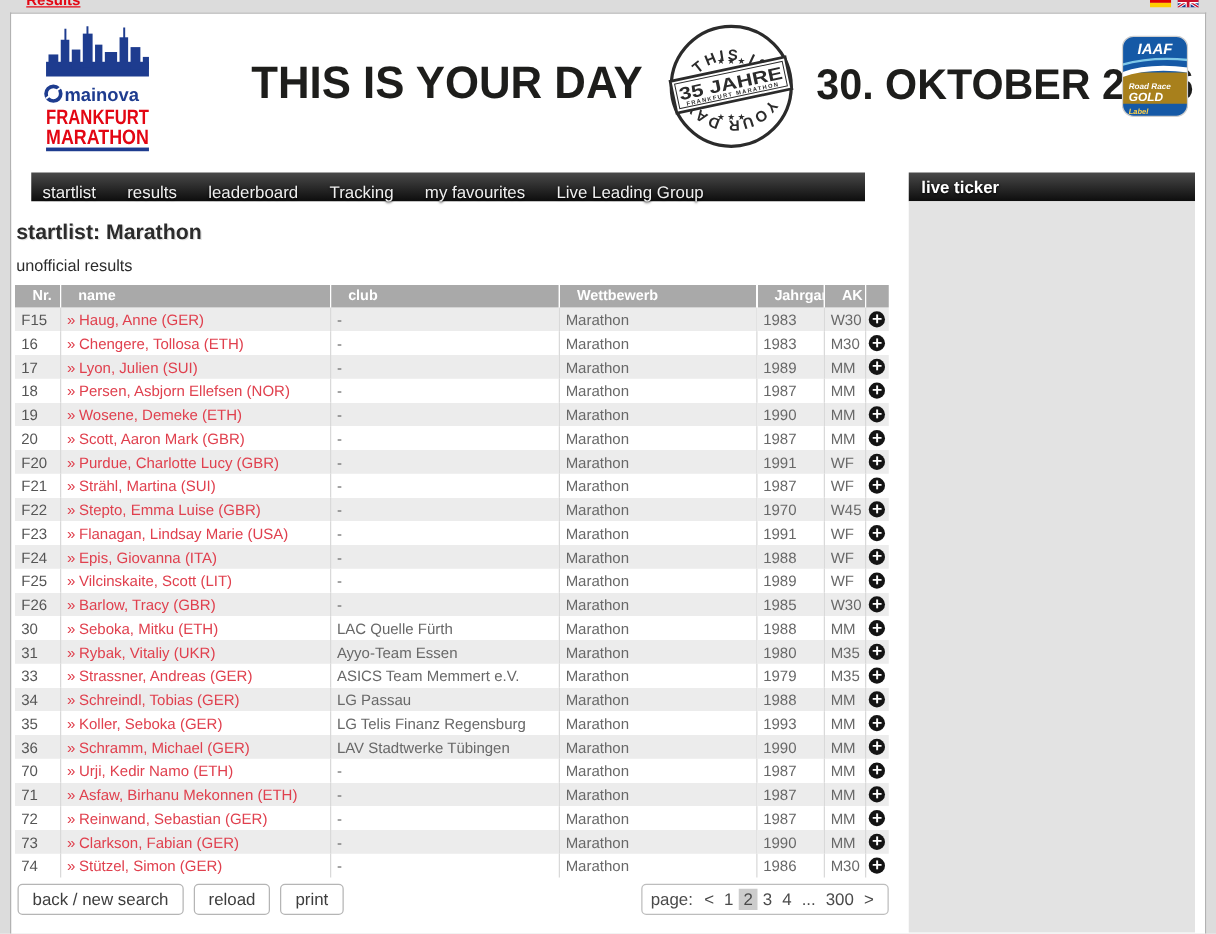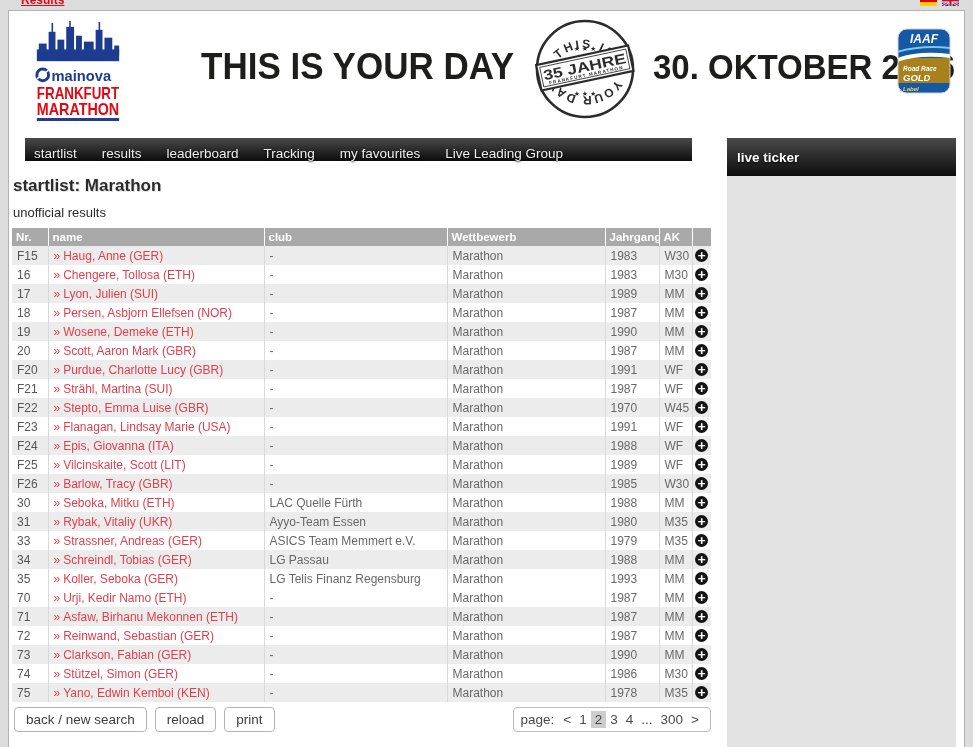--- a/index.html
+++ b/index.html
@@ -36,35 +36,35 @@
 
   .nav-bar {
     margin:2px 19px 0 13px; height:23px;
     background:linear-gradient(#4a4a4a, #2e2e2e 45%, #0d0d0d);
     display:flex; align-items:flex-end; padding:0 9px;
   }
   .nav-item { color:#efefef; font-size:13.5px; margin-right:25px; cursor:pointer;
               text-shadow:0 1px 2px #000; text-decoration:none; white-space:nowrap; }
 
   .sidebar-header {
-    margin-top:2px; height:38px;
+    margin-top:2px; height:23px;
     background:linear-gradient(#4a4a4a, #2e2e2e 45%, #0d0d0d);
     color:#fff; font-size:13.5px; font-weight:bold;
     display:flex; align-items:center; padding:0 10px; text-shadow:0 1px 2px #000;
   }
   .sidebar-body { height:585px; background:#e3e3e3; }
 
   .page-title { font-size:17px; font-weight:bold; color:#2b2b2b; margin:15px 0 0 1px;
                 text-shadow:1px 1px 0 #e2e2e2; }
   .subtitle { font-size:13px; color:#2b2b2b; margin:9px 0 8px 1px; }
 
   table.startlist { width:699px; border-collapse:collapse; table-layout:fixed; }
   .startlist th {
     background:#a9a9a9; color:#fff; font-size:11.5px; font-weight:bold; text-align:left;
-    height:18px; padding:0 0 0 4px; border-left:1px solid #fff; overflow:hidden; white-space:nowrap;
+    height:18px; padding:0 0 0 14px; border-left:1px solid #fff; overflow:hidden; white-space:nowrap;
   }
   .startlist th:first-child { border-left:none; }
   .startlist td {
     height:19px; padding:0 0 0 5px; font-size:12px; color:#686868;
     border-left:1px solid #d9d9d9; overflow:hidden; white-space:nowrap;
   }
   .startlist td:first-child { border-left:none; color:#555; }
   .startlist tr.odd td { background:#ececec; }
   .startlist tr.even td { background:#ffffff; }
   .name-link { color:#e0404e; text-decoration:none; cursor:pointer; }
@@ -410,20 +410,31 @@
               <td>35</td>
               <td><span class="arrow">»</span><a class="name-link">Koller, Seboka (GER)</a></td>
               <td>LG Telis Finanz Regensburg</td>
               <td>Marathon</td>
               <td>1993</td>
               <td>MM</td>
               <td class="fav">
                 <span class="plus-btn">+</span>
               </td>
             </tr>
+            <tr class="odd">
+              <td>36</td>
+              <td><span class="arrow">»</span><a class="name-link">Schramm, Michael (GER)</a></td>
+              <td>LAV Stadtwerke Tübingen</td>
+              <td>Marathon</td>
+              <td>1990</td>
+              <td>MM</td>
+              <td class="fav">
+                <span class="plus-btn">+</span>
+              </td>
+            </tr>
             <tr class="even">
               <td>70</td>
               <td><span class="arrow">»</span><a class="name-link">Urji, Kedir Namo (ETH)</a></td>
               <td>-</td>
               <td>Marathon</td>
               <td>1987</td>
               <td>MM</td>
               <td class="fav">
                 <span class="plus-btn">+</span>
               </td>
@@ -461,31 +472,20 @@
                 <span class="plus-btn">+</span>
               </td>
             </tr>
             <tr class="even">
               <td>74</td>
               <td><span class="arrow">»</span><a class="name-link">Stützel, Simon (GER)</a></td>
               <td>-</td>
               <td>Marathon</td>
               <td>1986</td>
               <td>M30</td>
-              <td class="fav">
-                <span class="plus-btn">+</span>
-              </td>
-            </tr>
-            <tr class="odd">
-              <td>75</td>
-              <td><span class="arrow">»</span><a class="name-link">Yano, Edwin Kemboi (KEN)</a></td>
-              <td>-</td>
-              <td>Marathon</td>
-              <td>1978</td>
-              <td>M35</td>
               <td class="fav">
                 <span class="plus-btn">+</span>
               </td>
             </tr>
           </tbody>
       </table>
 
       <div class="footer-bar">
         <span style="display:flex;">
             <button class="btn">back / new search</button>

